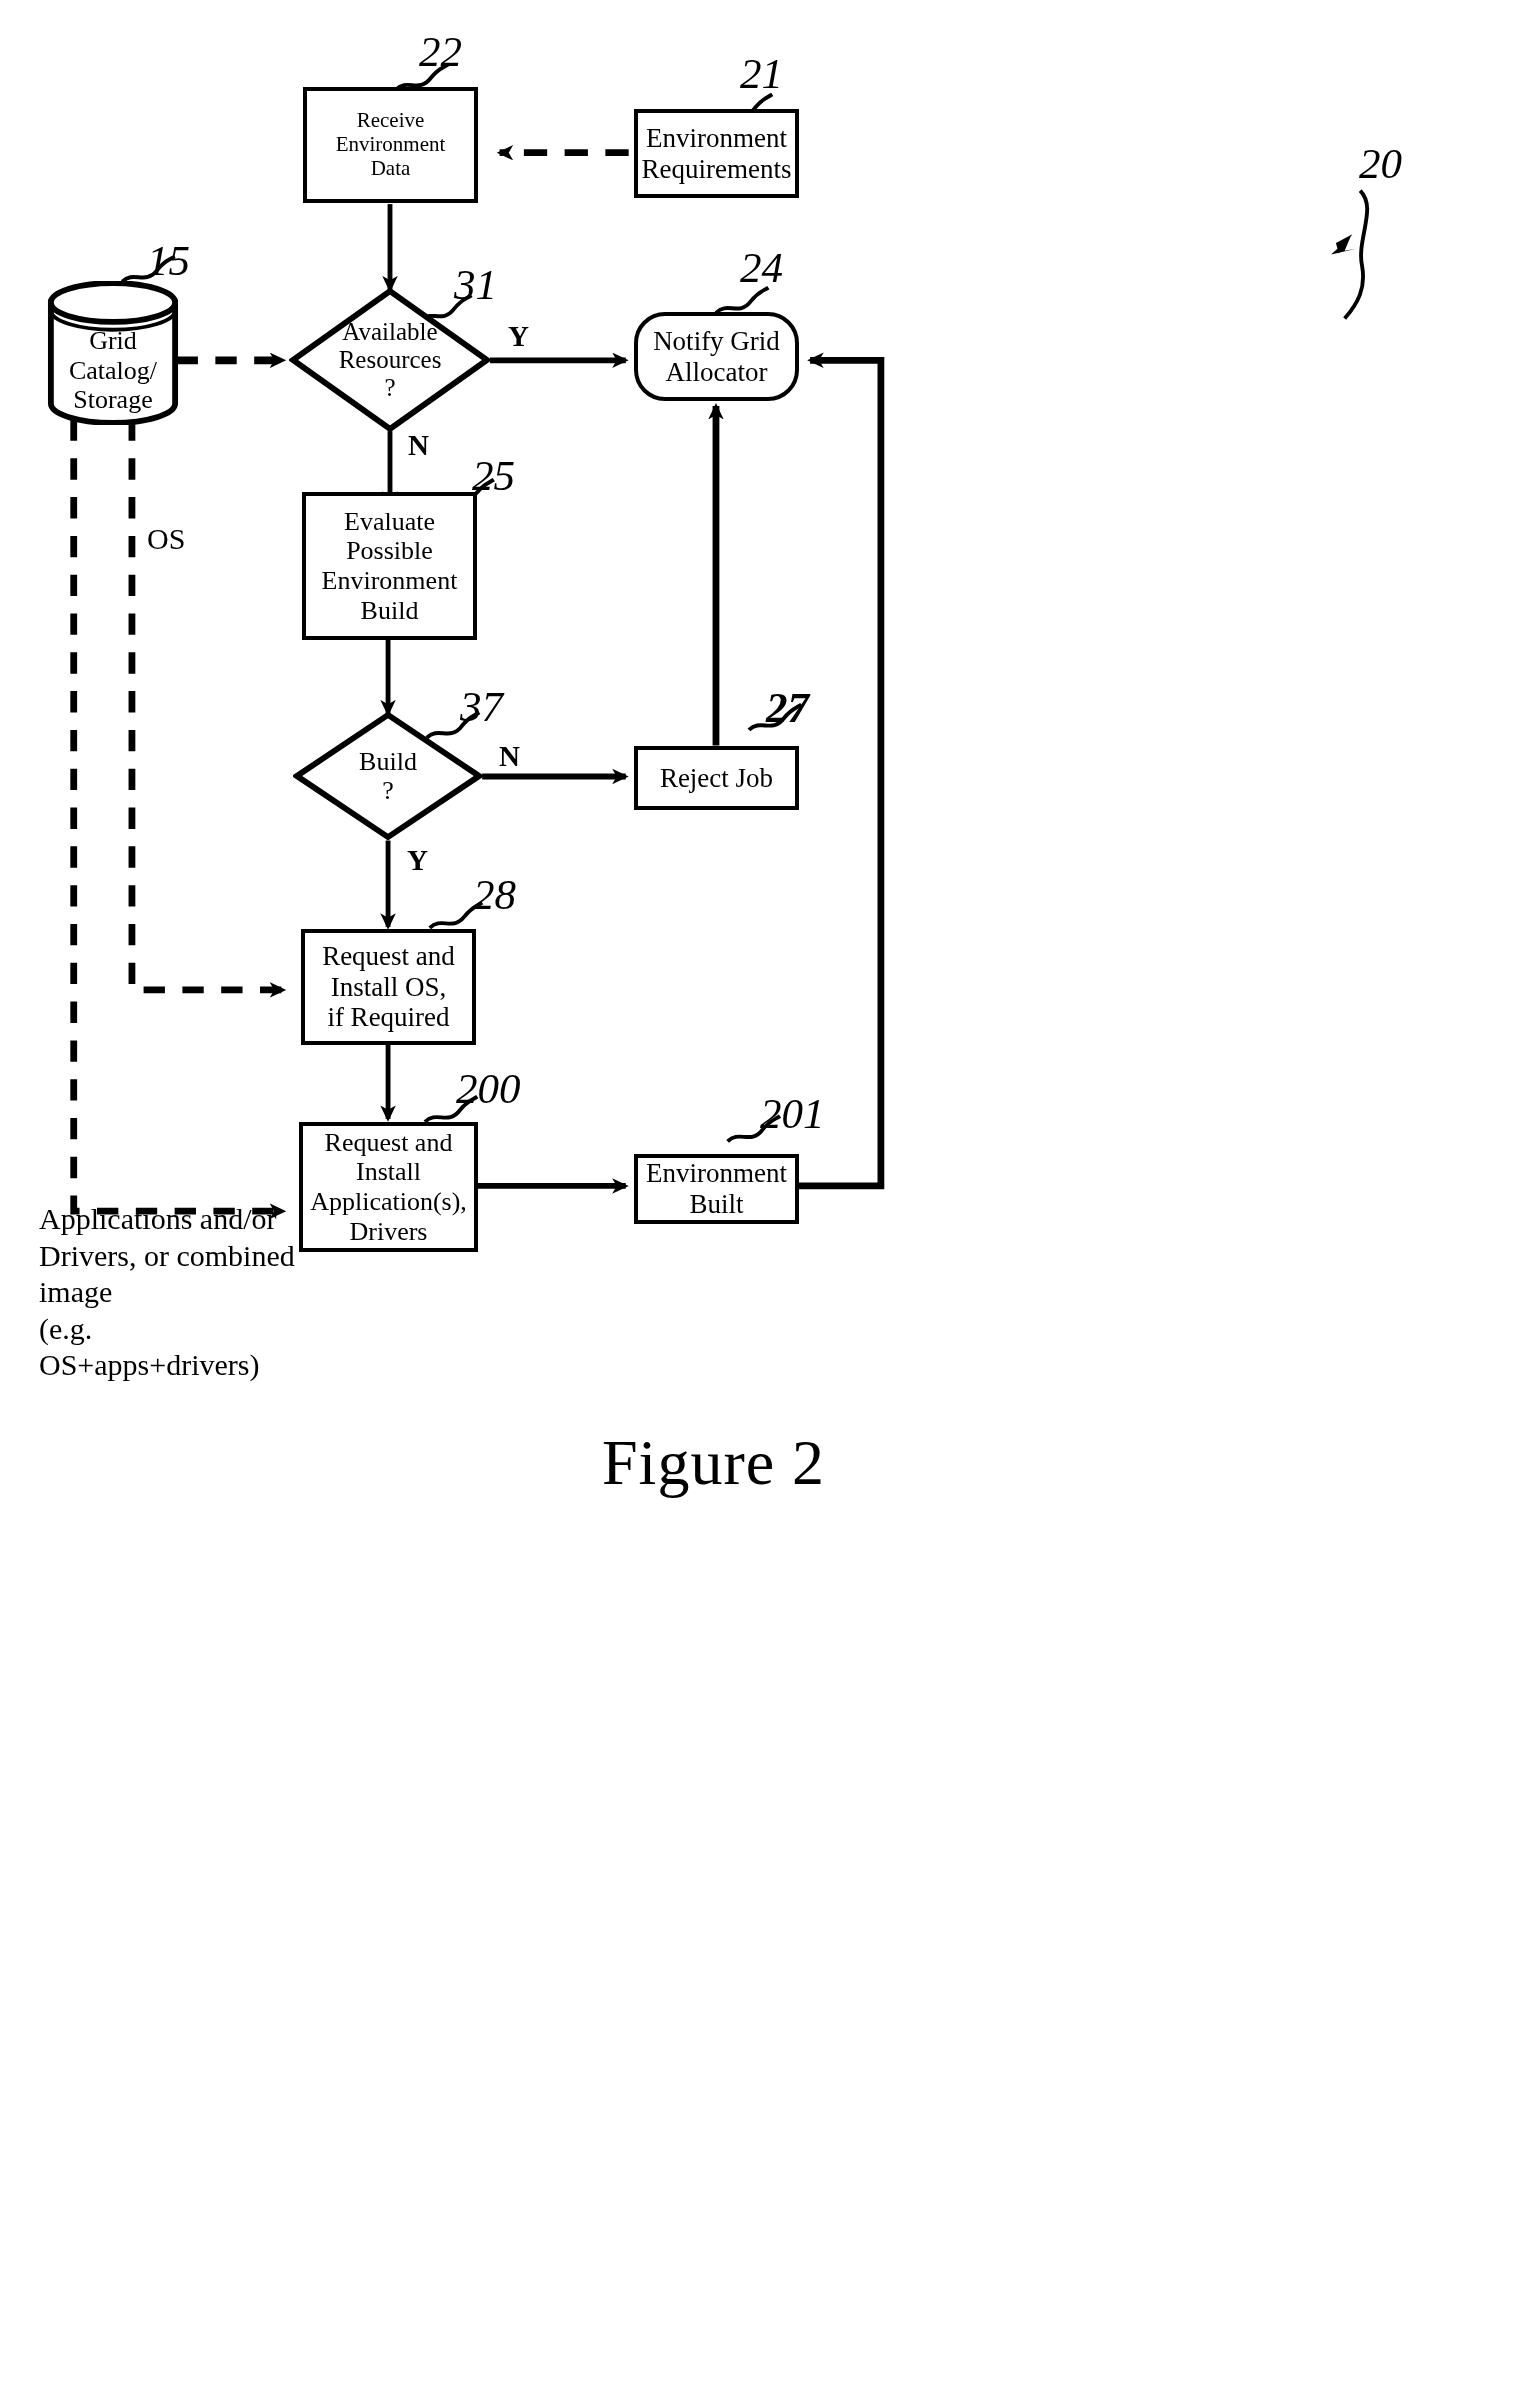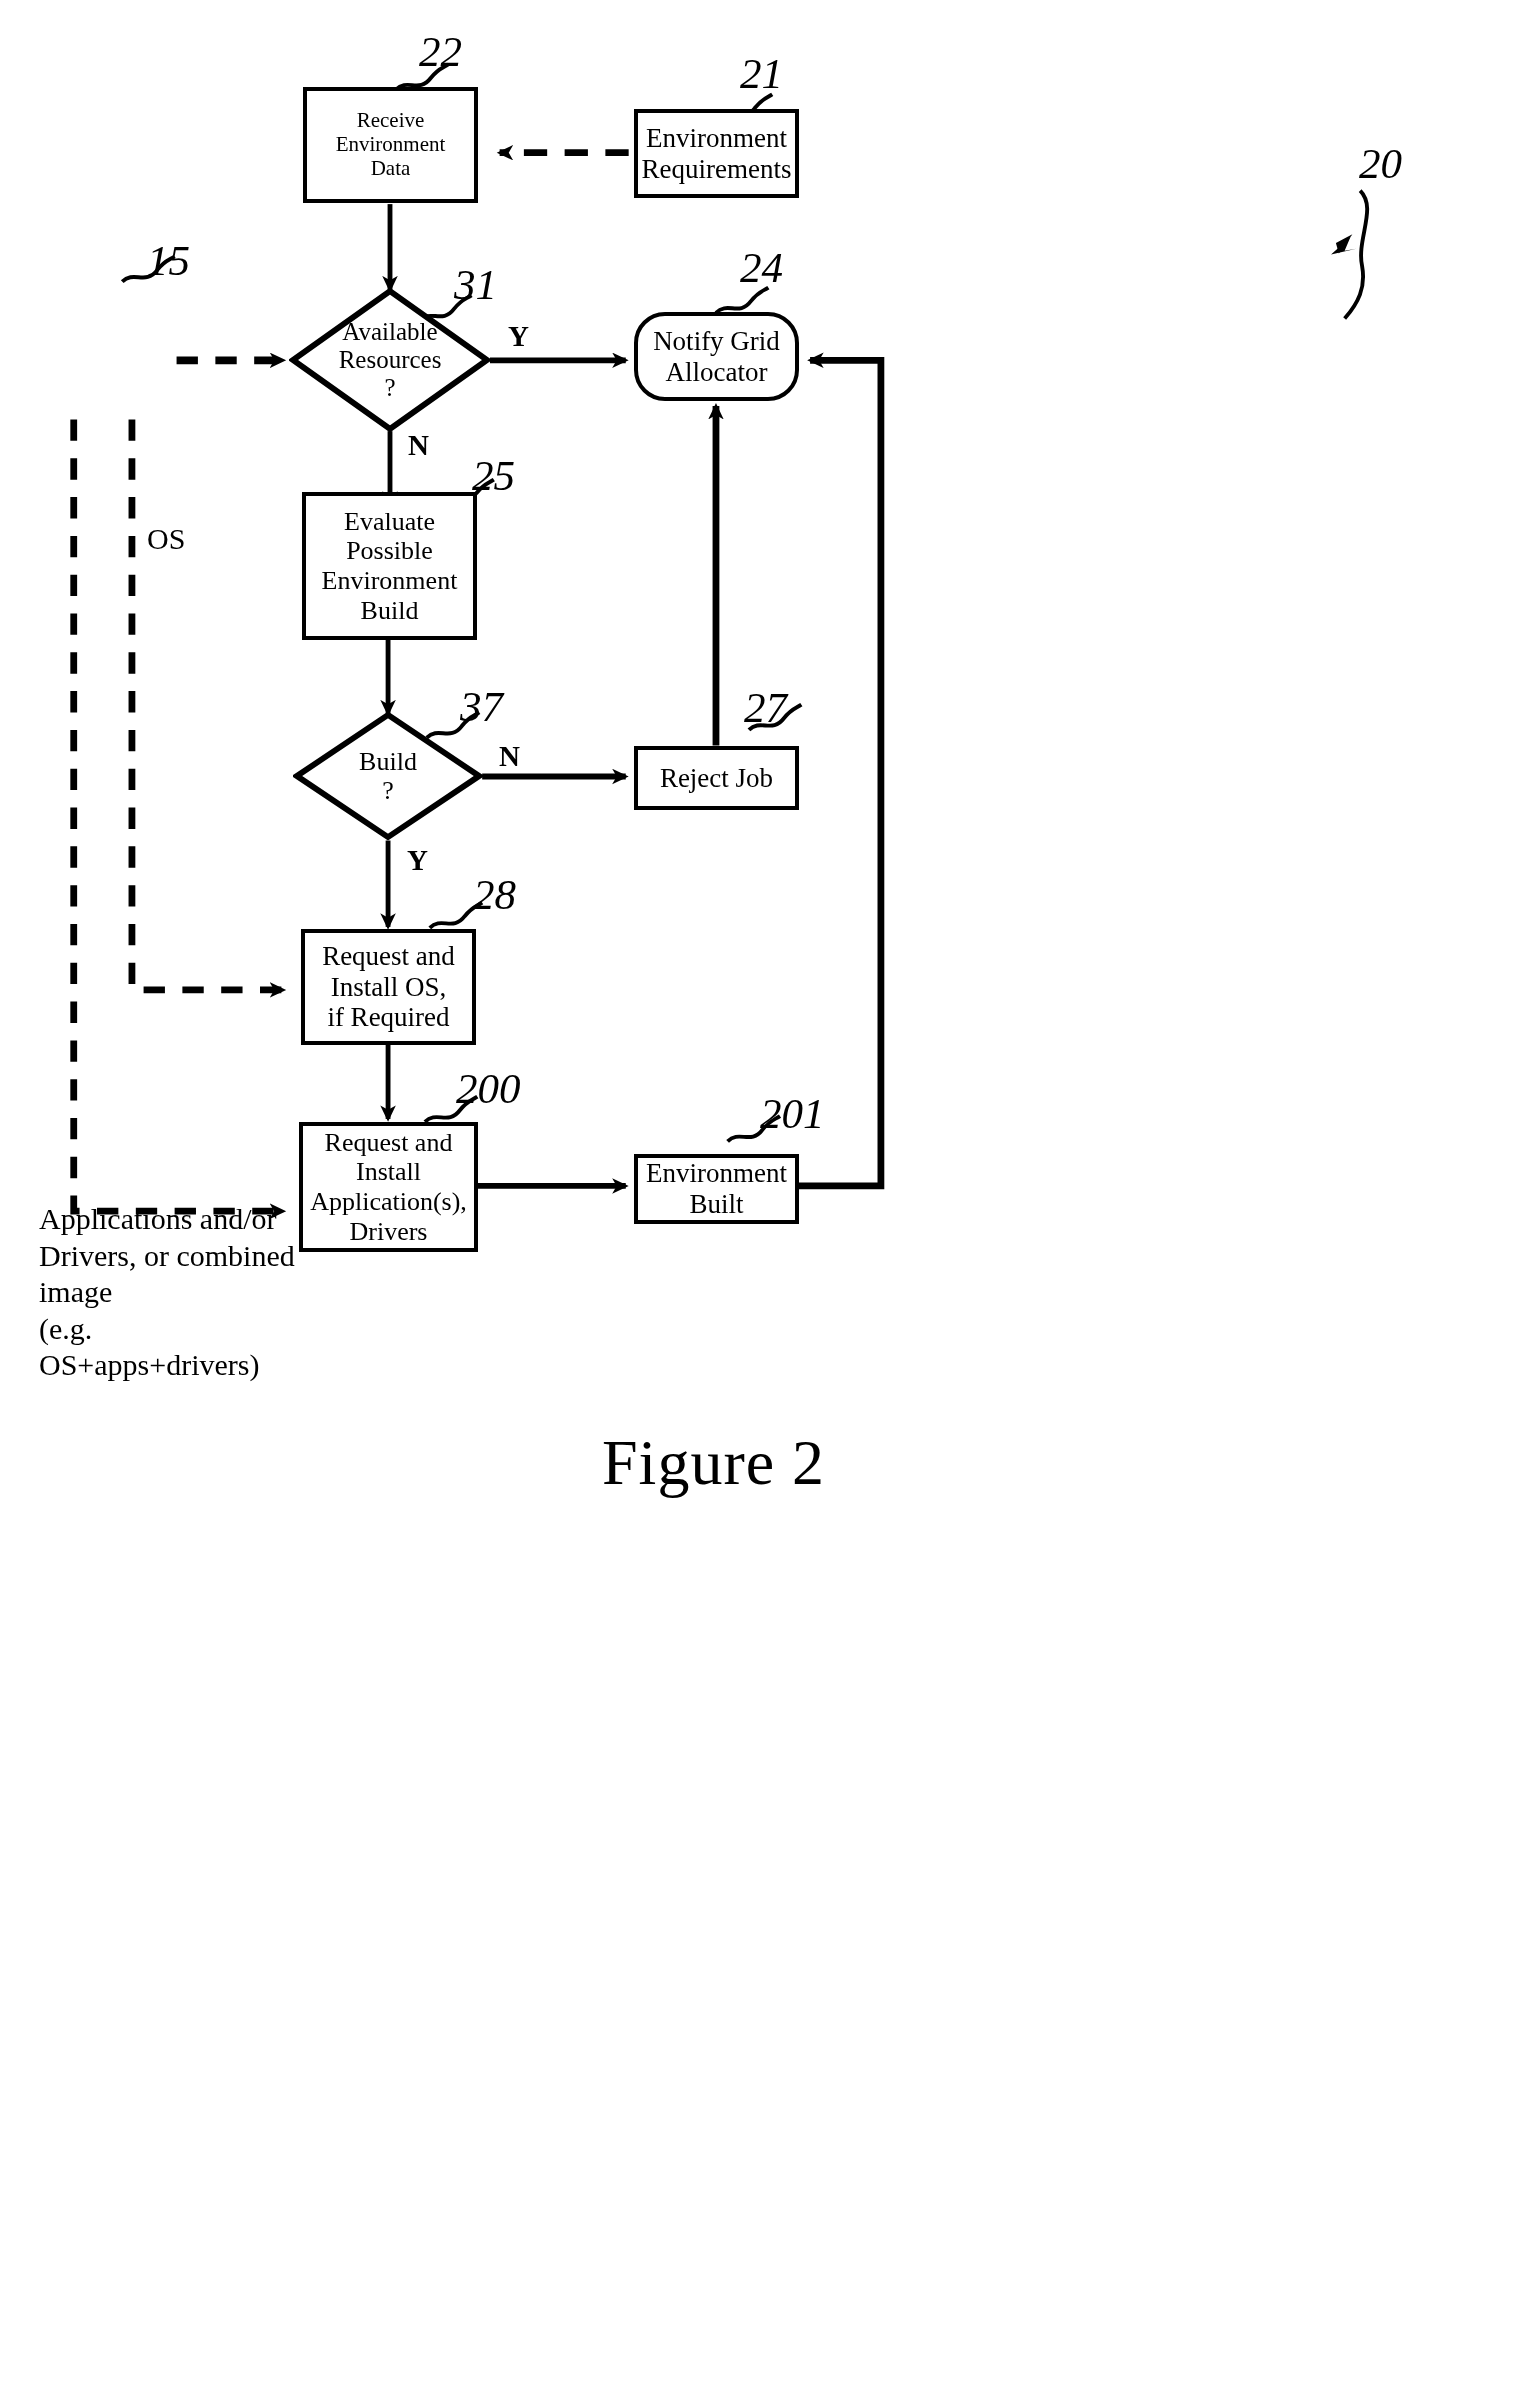--- a/index.html
+++ b/index.html
@@ -219,20 +219,30 @@
   </div>
   <div class="ref-num" style="left:740px; top:49px;">21</div>
 
   <div class="node box" style="left:303px; top:87px; width:175px; height:116px; font-size:21px;">
     <div class="label" style="white-space:pre-line;">Receive
 Environment
 Data</div>
   </div>
   <div class="ref-num" style="left:419px; top:27px;">22</div>
 
+  <div class="cylinder" style="left:47px; top:281px; width:132px; height:144px;">
+    <svg class="cyl-svg" viewBox="0 0 136 148">
+      <path d="M4,22 L4,126 A64,20 0 0 0 132,126 L132,22 Z" fill="#ffffff" stroke="#000" stroke-width="6"></path>
+      <ellipse cx="68" cy="22" rx="64" ry="20" fill="#ffffff" stroke="#000" stroke-width="6"></ellipse>
+      <path d="M4,30 A64,20 0 0 0 132,30" fill="none" stroke="#000" stroke-width="4"></path>
+    </svg>
+    <div class="cyl-label" style="top:45px; font-size:26px; white-space:pre-line;">Grid
+Catalog/
+Storage</div>
+  </div>
   <div class="ref-num" style="left:147px; top:236px;">15</div>
 
   <div class="diamond-wrap" style="left:289px; top:287px; width:202px; height:146px;">
     <svg class="diamond-shape" viewBox="0 0 208 150">
       <polygon points="104,4 204,75 104,146 4,75" fill="#ffffff" stroke="#000" stroke-width="6"></polygon>
     </svg>
     <div class="diamond-label" style="font-size:25px; white-space:pre-line;">Available
 Resources
 ?</div>
   </div>
@@ -261,21 +271,21 @@
     <div class="diamond-label" style="font-size:26px; white-space:pre-line;">Build
 ?</div>
   </div>
   <div class="ref-num" style="left:460px; top:682px;">37</div>
   <div class="edge-label" style="left:499px; top:740px;">N</div>
   <div class="edge-label" style="left:407px; top:844px;">Y</div>
 
   <div class="node box" style="left:634px; top:746px; width:165px; height:64px; font-size:27px;">
     <div class="label" style="white-space:pre-line;">Reject Job</div>
   </div>
-  <div class="ref-num" style="left:744px; top:683px;">27</div>
+  <div class="ref-num" style="left:766px; top:683px;font-weight:bold;">27</div>
 
   <div class="node box" style="left:301px; top:929px; width:175px; height:116px; font-size:27px;">
     <div class="label" style="white-space:pre-line;">Request and
 Install OS,
 if Required</div>
   </div>
   <div class="ref-num" style="left:473px; top:870px;">28</div>
 
   <div class="node box" style="left:299px; top:1122px; width:179px; height:130px; font-size:26px;">
     <div class="label" style="white-space:pre-line;">Request and

